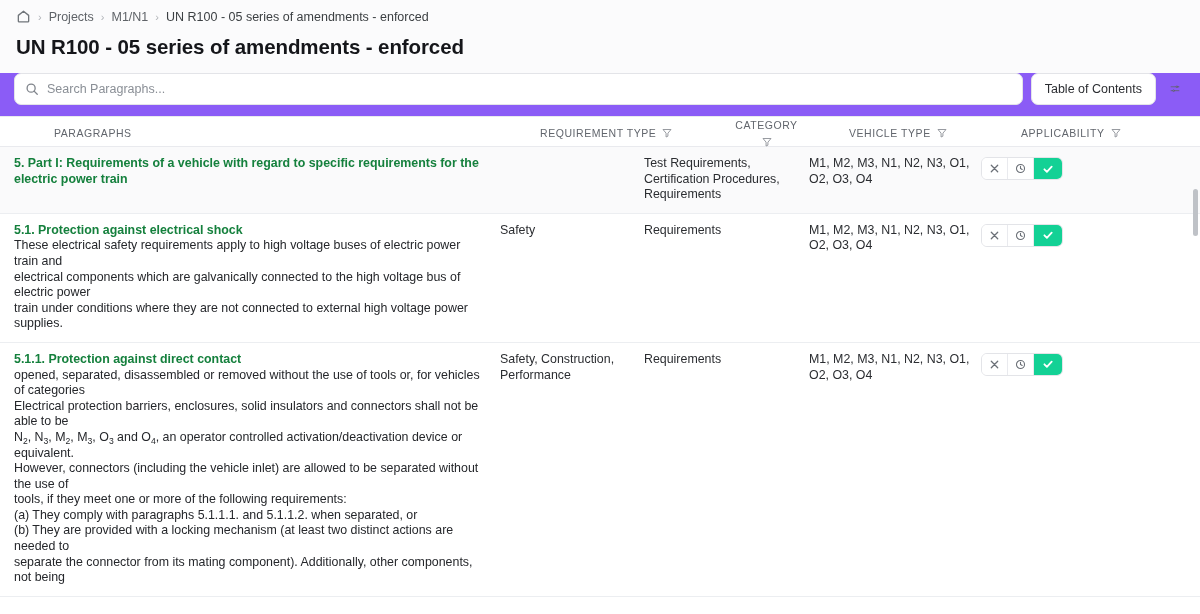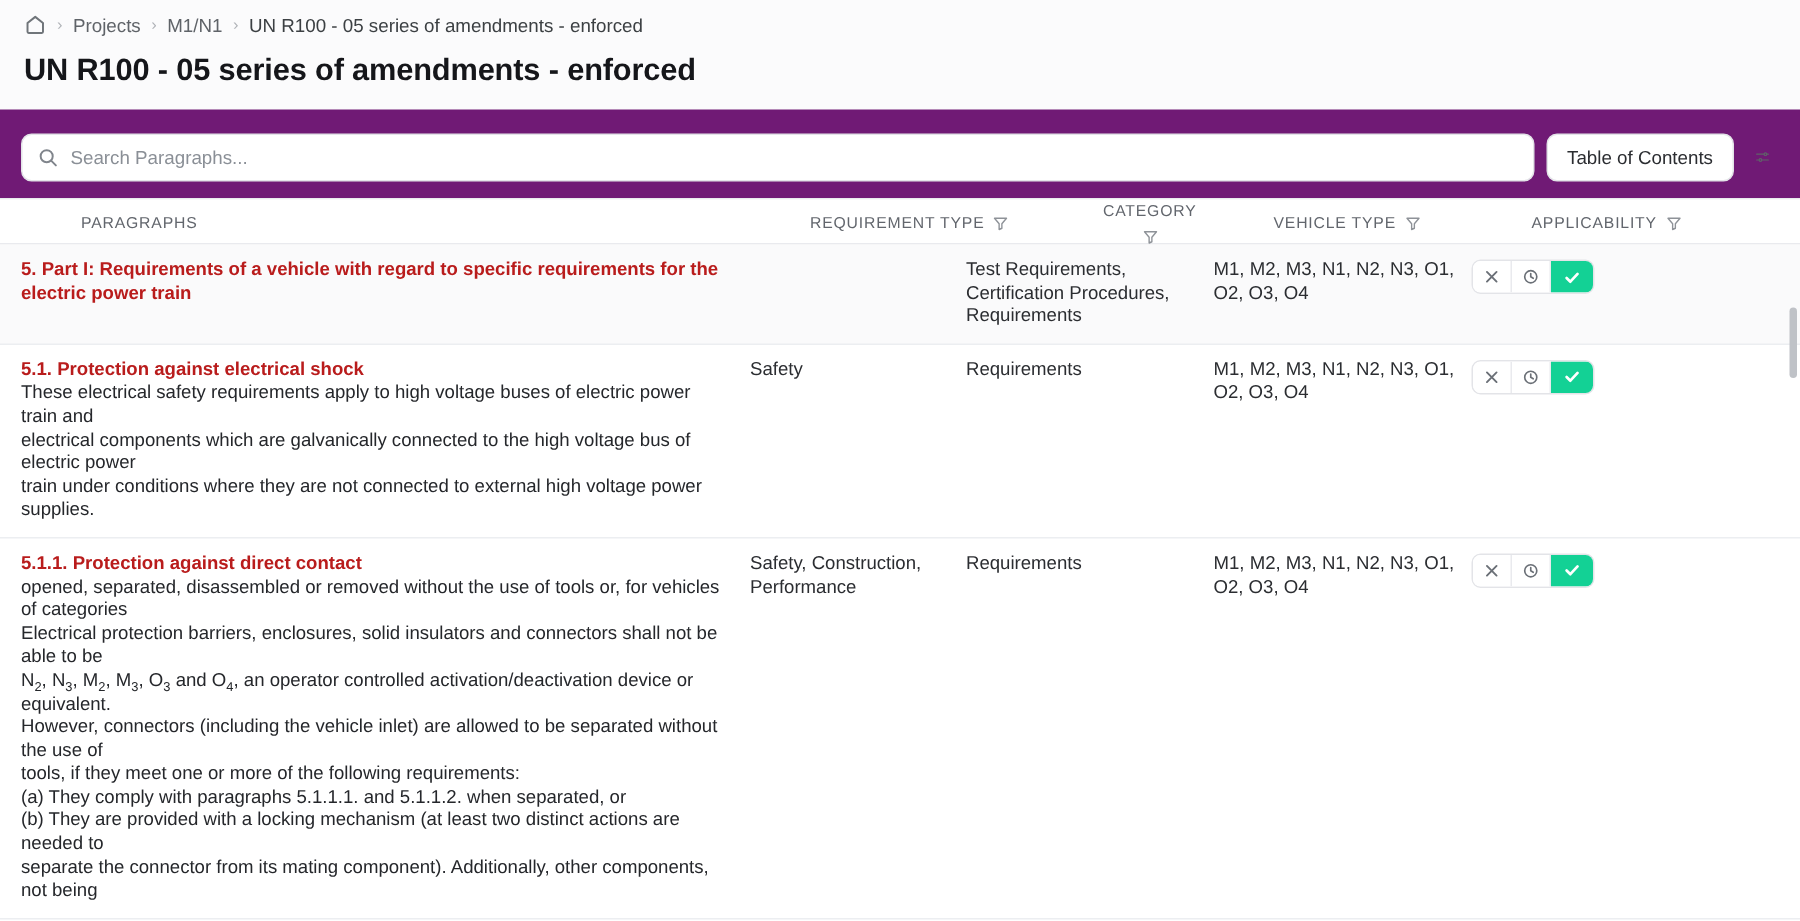--- a/index.html
+++ b/index.html
@@ -41,23 +41,23 @@
     padding: 2px 16px 14px 16px;
     font-size: 20.5px;
     font-weight: bold;
     color: #15161a;
     letter-spacing: -0.1px;
     background: #fbfbfc;
   }
 
   
   .search-row {
-    padding: 16px 14px 11px 14px;
+    padding: 0 14px 11px 14px;
     display: flex; align-items: center; gap: 8px;
-    background: #701a75;
+    background: #8b5cf6;
   }
   .search-box {
     flex: 1;
     height: 32px;
     background: #ffffff;
     border: 1px solid #e3e4e8;
     border-radius: 7px;
     display: flex; align-items: center;
     padding: 0 10px;
     gap: 8px;
@@ -131,21 +131,21 @@
   .row {
     display: flex;
     border-bottom: 1px solid #eceef1;
     padding: 9px 0 10px 0;
     align-items: flex-start;
   }
   .row.highlight { background: #fafafb; }
 
   .cell { font-size: 12.4px; line-height: 15.6px; color: #25272b; }
   .cell.col-par { padding-right: 18px; }
-  .par-title { font-weight: bold; color: #b91c1c; }
+  .par-title { font-weight: bold; color: #15803d; }
   .par-body { color: #25272b; }
   .par-body div { margin: 0; }
   sub { font-size: 8.6px; line-height: 0; }
 
   .cat-text, .veh-text, .req-text { color: #2b2d31; }
 
   
   .appl-group {
     display: inline-flex;
     align-items: stretch;

